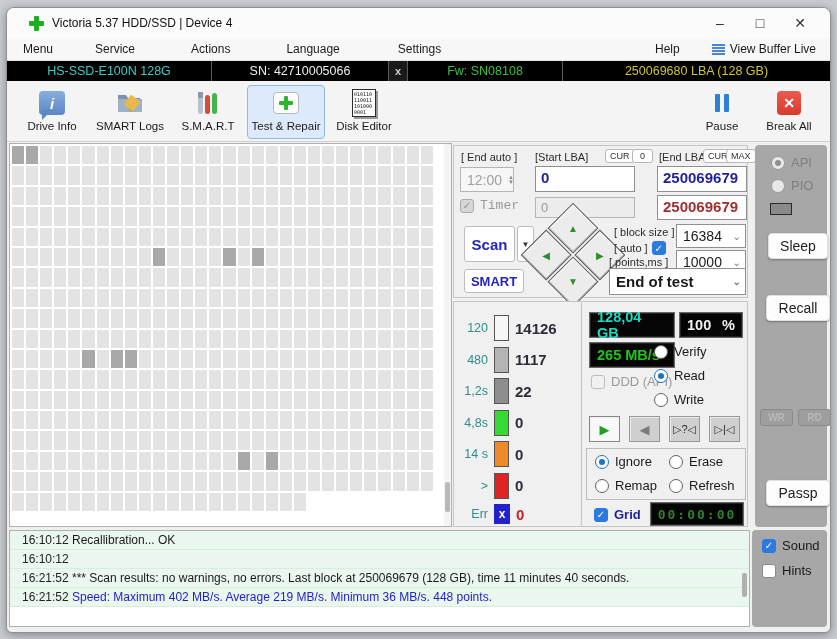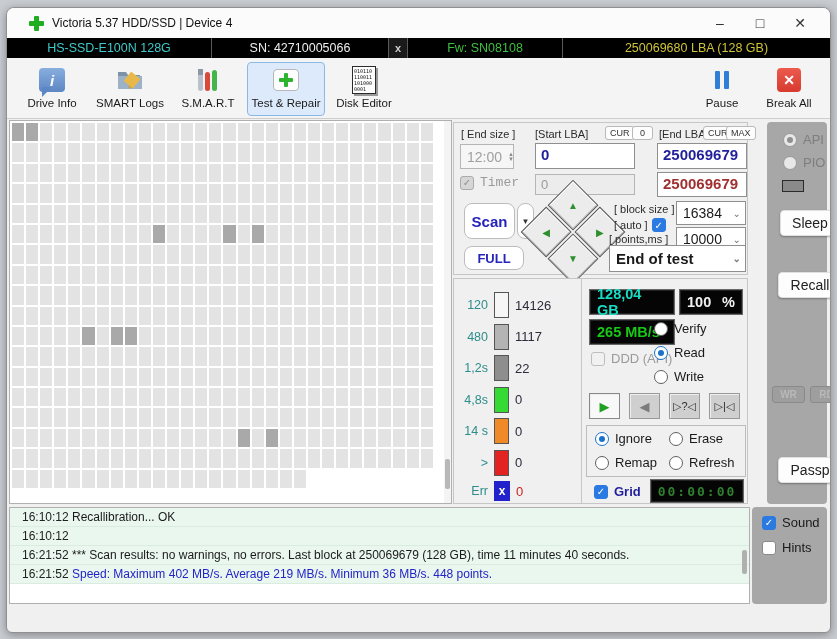--- a/index.html
+++ b/index.html
@@ -76,50 +76,50 @@
   .spin .arrows { margin-left:6px; display:flex; flex-direction:column; font-size:6px; line-height:5px; color:#8a8a8a; }
   .cb { width:14px; height:14px; border:1px solid #8a8a8a; border-radius:3px; background:#fff; display:inline-flex; align-items:center; justify-content:center; font-size:10px; color:#fff; vertical-align:middle; }
   .cb.on { background:#2a7ae2; border-color:#2a7ae2; }
   .cb.on-dis { background:#d6d6d6; border-color:#ababab; color:#8f8f8f; }
   .cb.dis { background:#f1f1f1; border-color:#bdbdbd; }
   .radio { width:14px; height:14px; border:1px solid #5f5f5f; border-radius:50%; background:#fff; display:inline-block; position:relative; vertical-align:middle; }
   .radio.sel::after { content:""; position:absolute; left:3px; top:3px; width:6px; height:6px; border-radius:50%; background:#1a73c8; }
   .radio.sel { border-color:#1a73c8; }
   .radio.dis { border-color:#9a9a9a; background:#e8e8e8; }
   .radio.sel-dis::after { content:""; position:absolute; left:3px; top:3px; width:6px; height:6px; border-radius:50%; background:#8f8f8f; }
-  .blue-btn { background:#fff; border:1px solid #bcbcbc; border-radius:8px; color:#2525bb; font-weight:bold; display:flex; align-items:center; justify-content:center; }
+  .blue-btn { background:#fff; border:1px solid #bcbcbc; border-radius:3px; color:#2525bb; font-weight:bold; display:flex; align-items:center; justify-content:center; }
   .combo { background:#fff; border:1px solid #8f8f8f; display:flex; align-items:center; justify-content:space-between; padding:0 4px 0 6px; font-size:14px; }
   .combo .chev { color:#777; font-size:10px; }
   .diamond { width:74px; height:74px; transform:rotate(45deg); display:grid; grid-template-columns:36px 36px; grid-template-rows:36px 36px; gap:2px; }
   .dcell { background:#ececec; border:1px solid #555; box-shadow:inset 1px 1px 0 #fff, inset -1px -1px 0 #bbb; position:relative; }
   .dcell span { position:absolute; left:50%; top:50%; transform:translate(-50%,-50%) rotate(-45deg); color:#2d8f2d; font-size:10px; }
 
   
   .stats-col { position:absolute; left:0; top:0; width:128px; height:100%; border-right:1px solid #c6c6c6; }
   .stat-row { position:absolute; display:flex; align-items:center; gap:6px; width:100%; }
   .stat-label { width:34px; text-align:right; color:#2e8c8c; font-size:12.5px; }
   .stat-block { width:15px; height:26px; border:1px solid #555; }
   .stat-block.err { border:none; background:#2222cc; color:#fff; font-weight:bold; font-size:12px; display:flex; align-items:center; justify-content:center; height:20px; width:16px; }
-  .stat-val { font-size:13px; color:#2c2c3a; }
+  .stat-val { font-size:15px; color:#2c2c3a;font-weight:bold; }
   .stat-val.red { color:#cc2222; }
 
   
   .lcd { background:#050505; border:1px solid #666; box-shadow:inset 0 0 0 1px #222; font-weight:bold; font-size:14.5px; display:flex; align-items:center; padding:0 7px; font-family:"Liberation Sans",sans-serif; }
   .lcd.cyan { color:#18dcc4; }
   .lcd.green { color:#17c817; }
   .lcd.white { color:#f2f2f2; justify-content:space-between; }
   .lcd.timer { color:#2f7f2f; font-family:"DejaVu Sans Mono",monospace; letter-spacing:2px; font-size:13px; justify-content:center; }
   .opt { display:flex; align-items:center; gap:6px; font-size:13px; }
   .play-btn { width:31px; height:26px; border:1px solid #999; background:#cfcfcf; display:flex; align-items:center; justify-content:center; font-size:13px; box-shadow:inset 1px 1px 0 #eee; }
   .play-btn.active { background:#f8f8f8; border-color:#888; }
   .grp { border:1px solid #bdbdbd; background:#f0f0f0; }
   .grid-label { color:#1f1f9c; font-weight:bold; font-size:13px; }
 
   
-  .sidebar { flex:1; background:#a7a7a7; border-radius:4px; margin:2px 3px 0 18px; position:relative; font-size:13px; }
+  .sidebar { flex:1; background:#a7a7a7; border-radius:4px; margin:2px 3px 0 6px; position:relative; font-size:13px; }
   .side-lbl { color:#7e7e7e; }
   .white-btn { background:#fdfdfd; border:1px solid #e0e0e0; border-radius:4px; display:flex; align-items:center; justify-content:center; font-size:14px; color:#222; box-shadow:0 1px 2px rgba(0,0,0,.3); }
   .flat-btn { background:#9e9e9e; border:1px solid #8a8a8a; border-radius:3px; color:#b9b9b9; font-size:10px; font-weight:bold; display:flex; align-items:center; justify-content:center; }
   .led { width:22px; height:12px; background:#8a8a8a; border:1.5px solid #2a2a2a; }
 
   
   .bottom { display:flex; padding:3px 0 0 2px; height:100px; }
   .log-panel { width:741px; background:#fff; border:1px solid #b0b0b0; position:relative; overflow:hidden; }
   .log-row { height:19px; display:flex; align-items:center; background:#eaf7ef; border-bottom:1px solid #d9ecdf; font-size:12px; }
   .log-time { width:48px; padding-left:12px; color:#222; flex:none; }
@@ -136,20 +136,32 @@
   <div class="titlebar">
     <span class="app-cross"></span>
     <span class="title-text">Victoria 5.37 HDD/SSD | Device 4</span>
     <div class="win-controls">
       <span class="win-btn">–</span>
       <span class="win-btn">□</span>
       <span class="win-btn">✕</span>
     </div>
   </div>
 
+  <div class="menubar">
+    <span class="menu-item mi-menu">Menu</span>
+    <span class="menu-item mi-service">Service</span>
+    <span class="menu-item mi-actions">Actions</span>
+    <span class="menu-item mi-language">Language</span>
+    <span class="menu-item mi-settings">Settings</span>
+    <span class="menu-item mi-help">Help</span>
+    <span class="buffer-live">
+      <span class="buffer-icon"></span>
+      <span>View Buffer Live</span>
+    </span>
+  </div>
 
   <div class="infobar">
     <span class="seg seg-model">HS-SSD-E100N 128G</span>
     <span class="seg seg-serial">SN: 42710005066</span>
     <span class="seg seg-x">x</span>
     <span class="seg seg-fw">Fw: SN08108</span>
     <span class="seg seg-lba">250069680 LBA (128 GB)</span>
   </div>
 
   <div class="toolbar">
@@ -746,21 +758,21 @@
           <div class="cell" style="background: rgb(227, 227, 227);"></div>
         </div>
       <div class="vscroll">
           <div class="thumb" style="top:338px;height:30px;"></div>
         </div>
     </div>
 
     <div class="ctrl-col">
 
       <div class="ctrl-top">
-        <span class="abs lbl" style="left:7px;top:5px;">[ End size ]</span>
+        <span class="abs lbl" style="left:7px;top:5px;">[ End auto ]</span>
         <span class="abs lbl" style="left:81px;top:5px;">[Start LBA]</span>
         <span class="abs mini-btn" style="left:151px;top:3px;">CUR</span>
         <span class="abs mini-btn" style="left:178px;top:3px;padding:0 7px;">0</span>
         <span class="abs lbl" style="left:205px;top:5px;">[End LBA]</span>
         <span class="abs mini-btn" style="left:249px;top:3px;">CUR</span>
         <span class="abs mini-btn" style="left:272px;top:3px;">MAX</span>
 
         <span class="abs spin" style="left:6px;top:21px;width:54px;height:25px;">
           <span>12:00</span>
           <span class="arrows">
@@ -773,21 +785,21 @@
 
         <span class="abs opt" style="left:6px;top:52px;">
           <span class="cb on-dis">✓</span>
           <span class="lbl-dis" style="font-size:13px;font-family:Liberation Mono, monospace;">Timer</span>
         </span>
         <span class="abs inp dis" style="left:81px;top:51px;width:100px;height:21px;font-size:13px;">0</span>
         <span class="abs inp red" style="left:203px;top:49px;width:90px;height:25px;">250069679</span>
 
         <span class="abs blue-btn" style="left:10px;top:80px;width:51px;height:36px;font-size:15px;">Scan</span>
         <span class="abs blue-btn" style="left:63px;top:80px;width:17px;height:36px;color:#333;font-size:8px;">▼</span>
-        <span class="abs blue-btn" style="left:10px;top:123px;width:60px;height:24px;font-size:13px;">FULL</span>
+        <span class="abs blue-btn" style="left:10px;top:123px;width:60px;height:24px;font-size:13px;">SMART</span>
 
         <div class="abs diamond" style="left:82px;top:72px;">
           <div class="dcell">
               <span>▲</span>
             </div>
           <div class="dcell">
               <span>▶</span>
             </div>
           <div class="dcell">
               <span>◀</span>

